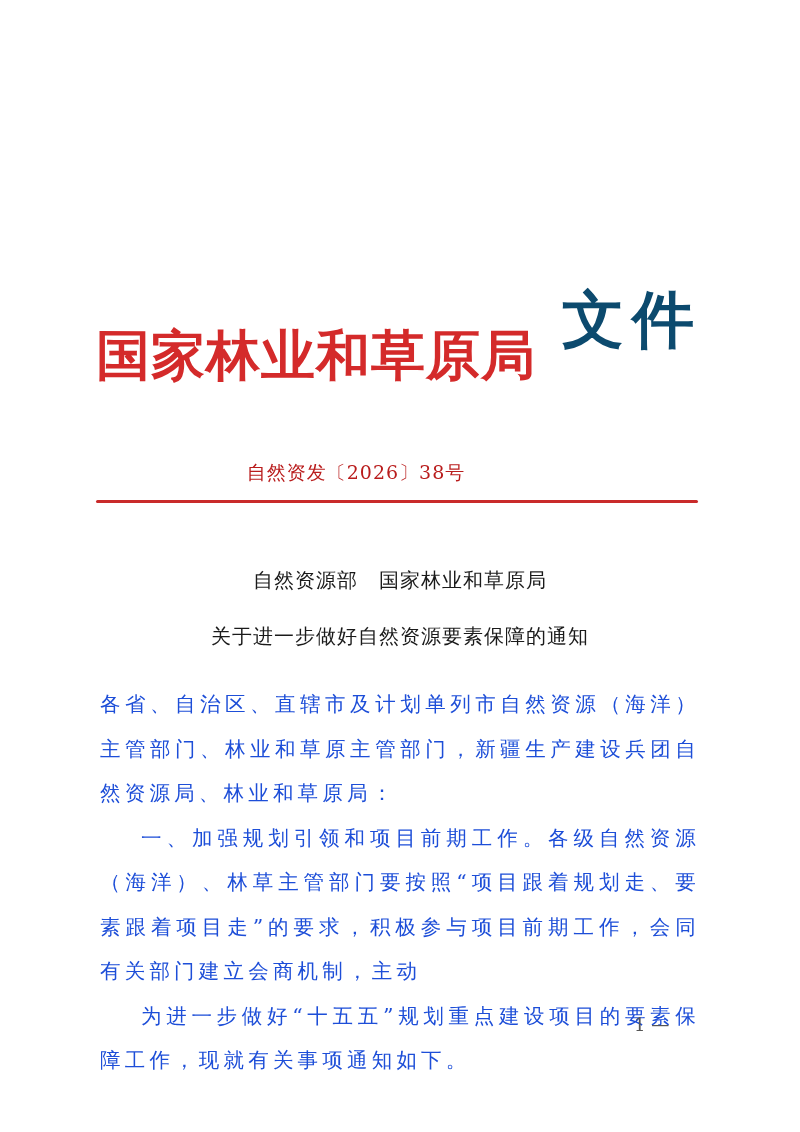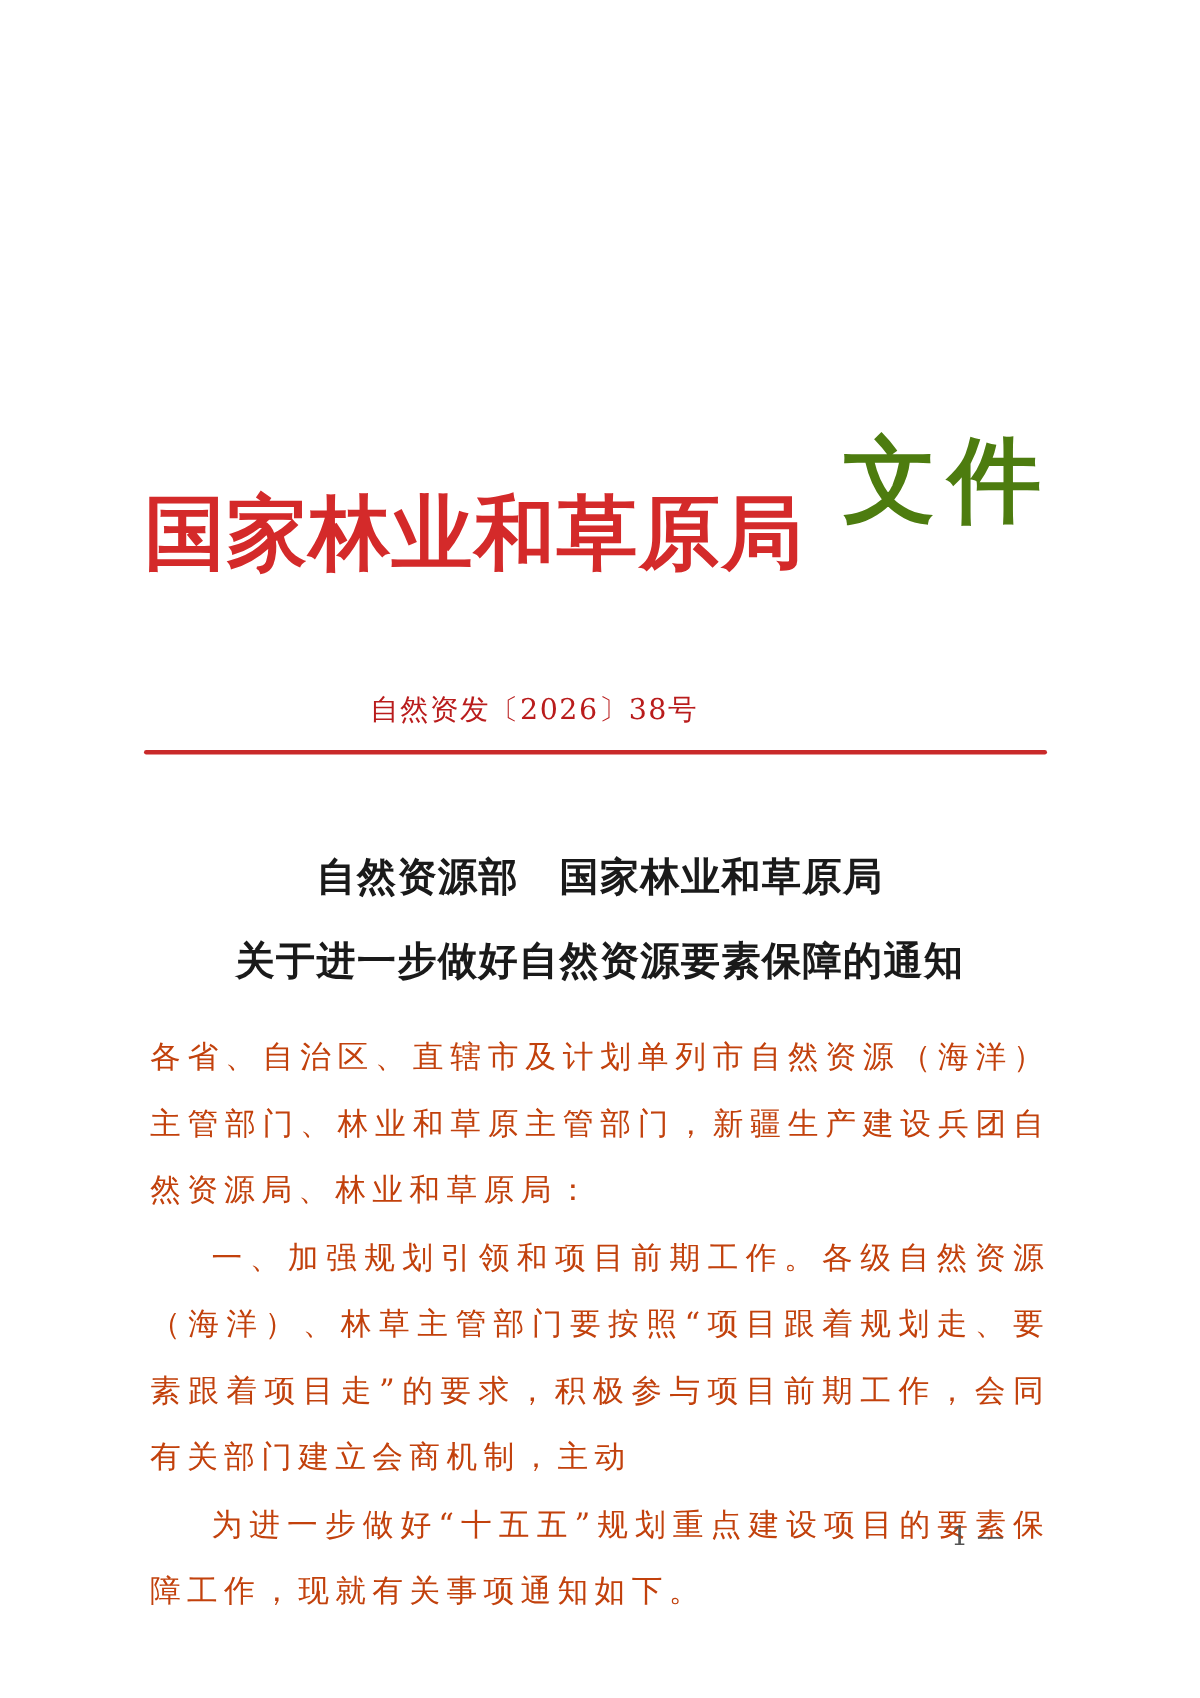--- a/index.html
+++ b/index.html
@@ -4,30 +4,30 @@
   <style>
     html, body { margin: 0; padding: 0; }
     body {
       width: 800px; height: 1132px; background: #ffffff; position: relative; overflow: hidden;
       font-family: "DejaVu Serif", "Liberation Serif", serif; color: #2a2a2a;
     }
     .masthead { position: absolute; left: 96px; top: 256px; width: 620px; height: 140px; }
     .mh-line { position: absolute; left: 0; font-family: "DejaVu Serif", "Liberation Serif", serif; color: #d42a2a; font-weight: bold; white-space: nowrap; }
     .mh-line1 { top: 0; font-size: 54px; letter-spacing: 34px; line-height: 62px; }
     .mh-line2 { top: 68px; font-size: 54px; letter-spacing: 1px; line-height: 62px; }
-    .mh-suffix { position: absolute; left: 466px; top: 24px; font-size: 62px; color: #4d7c0f; font-weight: bold; letter-spacing: 8px; line-height: 80px; }
+    .mh-suffix { position: absolute; left: 466px; top: 24px; font-size: 62px; color: #0c4a6e; font-weight: bold; letter-spacing: 8px; line-height: 80px; }
 
     .doc-number { position: absolute; left: 0; width: 712px; top: 460px; text-align: center; font-size: 19px; color: #b91c1c; letter-spacing: 1px; }
     .red-rule { position: absolute; left: 96px; top: 500px; width: 602px; height: 3px; background: #c92a2a; border-radius: 2px; }
 
-    .title { position: absolute; left: 0; width: 800px; text-align: center; font-size: 26px; color: #1a1a1a; font-weight: bold; letter-spacing: 1px; }
+    .title { position: absolute; left: 0; width: 800px; text-align: center; font-size: 20px; color: #1a1a1a; font-weight: normal; letter-spacing: 1px; }
     .title1 { top: 567px; }
     .title2 { top: 623px; }
 
-    .body { position: absolute; left: 100px; width: 600px; top: 682px; font-size: 20.5px; line-height: 44.5px; color: #c2410c; letter-spacing: 4.2px; text-align: justify; }
+    .body { position: absolute; left: 100px; width: 600px; top: 682px; font-size: 20.5px; line-height: 44.5px; color: #1d4ed8; letter-spacing: 4.2px; text-align: justify; }
     .para { margin: 0; }
     .indent { text-indent: 2em; }
 
     .page-num { position: absolute; left: 634px; top: 1014px; font-size: 18px; color: #555; }
   </style>
 </head>
 <body>
 
 <div class="masthead">
   <div class="mh-line mh-line2">国家林业和草原局</div>

